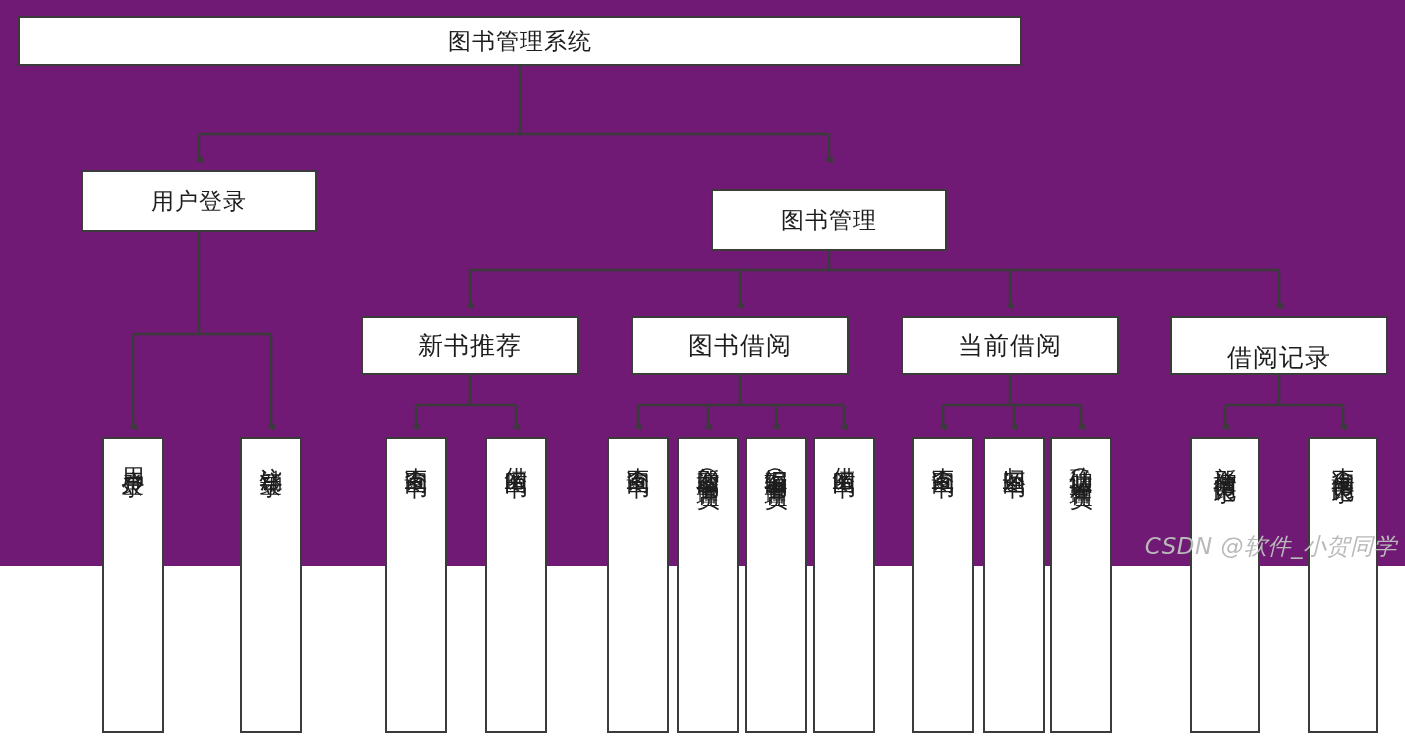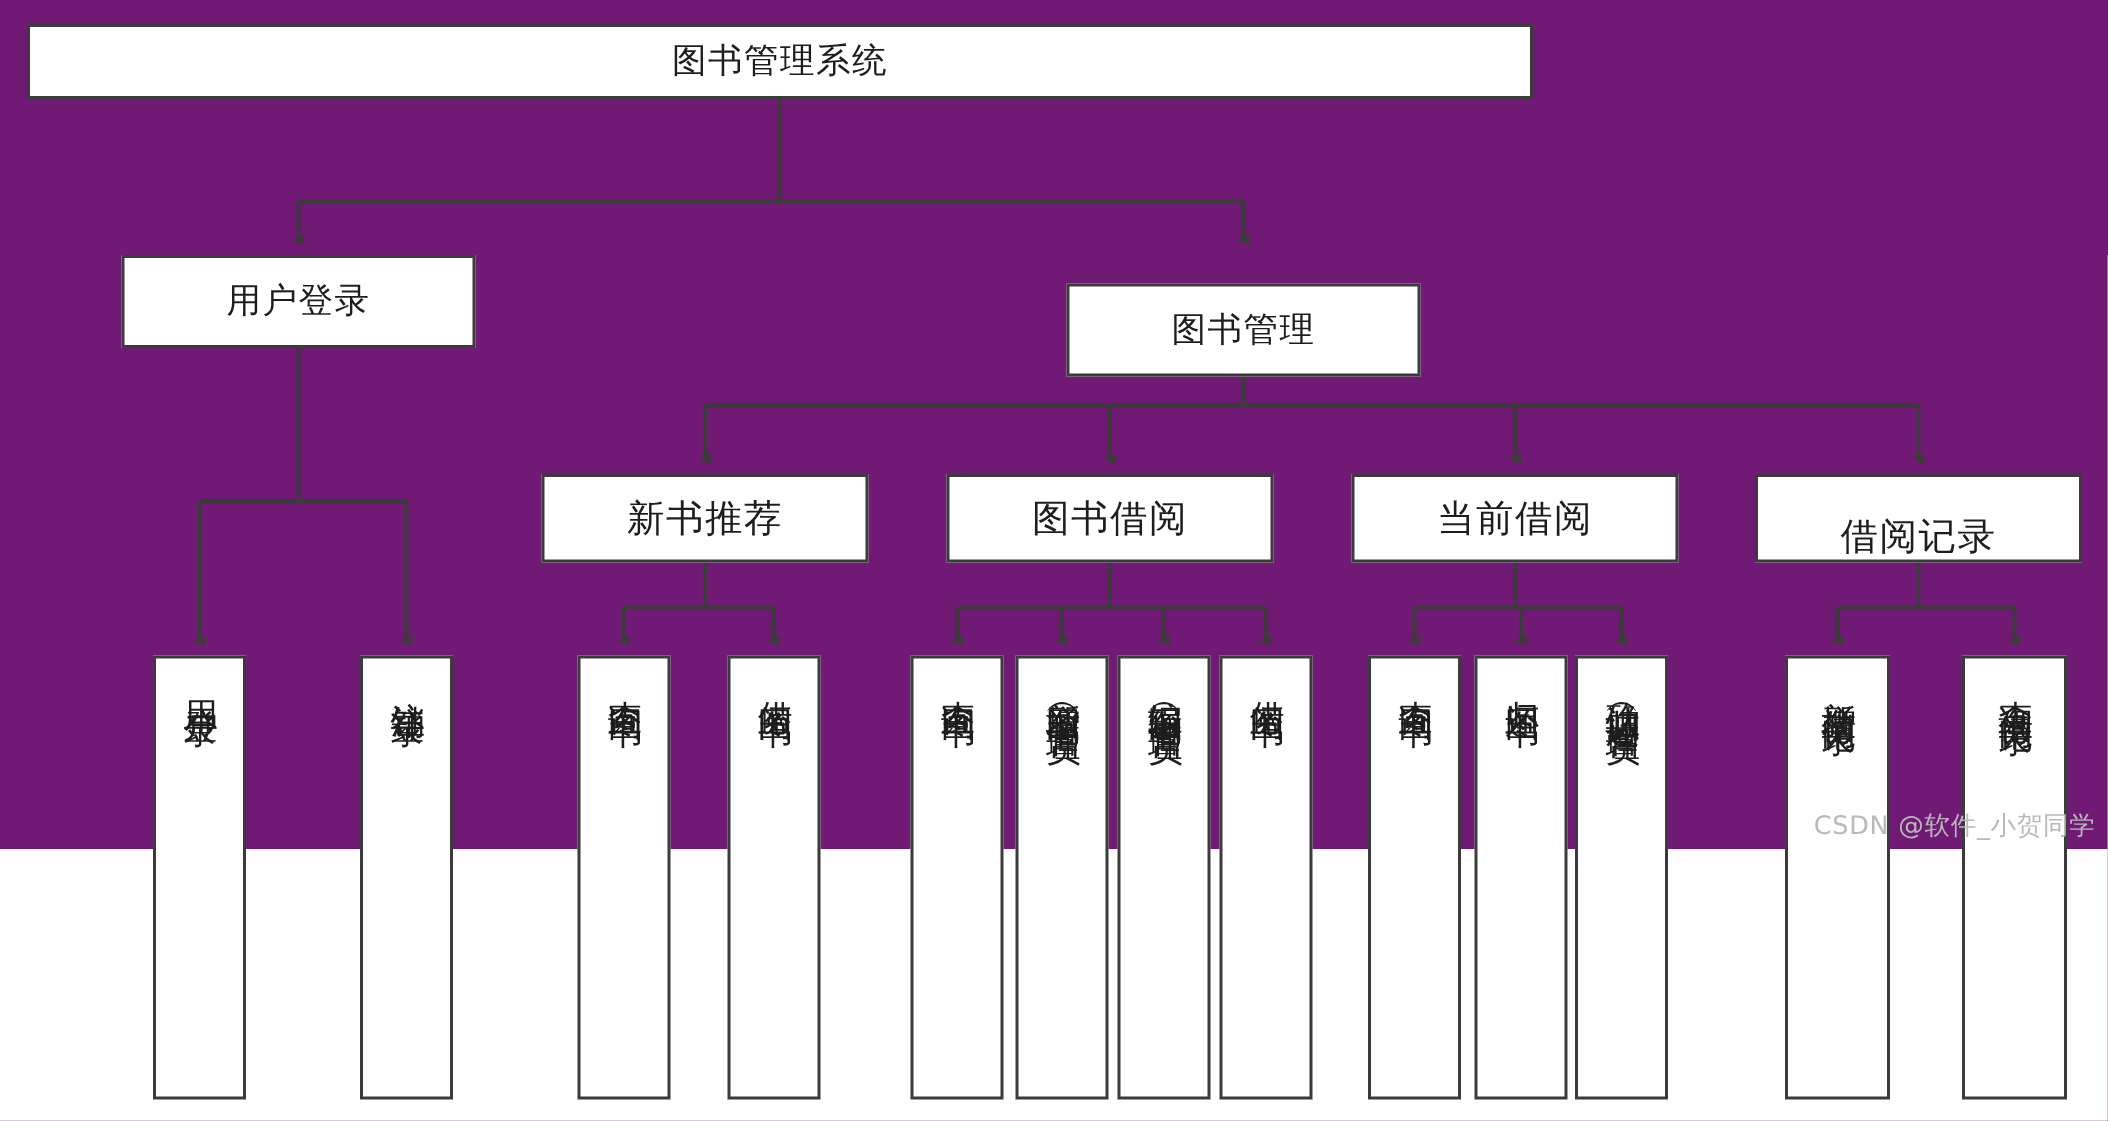--- a/index.html
+++ b/index.html
@@ -60,25 +60,26 @@
   }
   .node.root .node-label { font-size: 23px; }
   .node.level2 .node-label { font-size: 23px; }
   .node.level3 .node-label { font-size: 25px; }
 
   
   .watermark {
     position: absolute;
     right: 8px;
     bottom: 4px;
-    font-size: 17px;
+    font-size: 23px;
     color: #b9b9b9;
     letter-spacing: 0.5px;
     white-space: nowrap;
     font-family: "DejaVu Sans", "Liberation Sans", sans-serif;
+    font-style: italic;
   }
 </style>
 </head>
 <body>
 
 <div id="diagram-root">
 
   <svg class="diagram-svg" viewBox="0 0 1405 747">
     <defs>
       <marker id="arrowhead" markerWidth="9" markerHeight="9" refX="4.2" refY="4.3" orient="auto" markerUnits="userSpaceOnUse">

